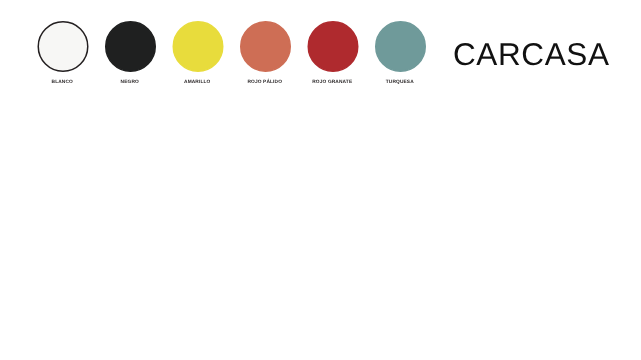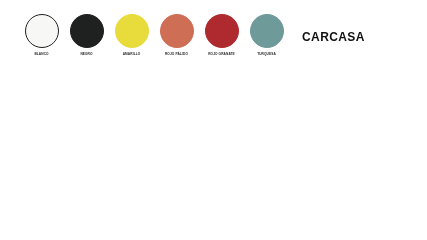--- a/index.html
+++ b/index.html
@@ -51,23 +51,23 @@
     letter-spacing: 0.1px;
     color: #231f20;
     text-align: center;
     white-space: nowrap;
     font-family: "Liberation Sans", sans-serif;
   }
   #carcasa-title {
     position: absolute;
     left: 302px;
     top: 27px;
-    font-size: 12px;
+    font-size: 21px;
     line-height: 20px;
-    font-weight: bold;
+    font-weight: normal;
     letter-spacing: 0.4px;
     color: #111111;
     white-space: nowrap;
     font-family: "Liberation Sans", sans-serif;
   }
 </style>
 </head>
 <body style="background: rgb(255, 255, 255);">
 
 <div id="palette-card">

